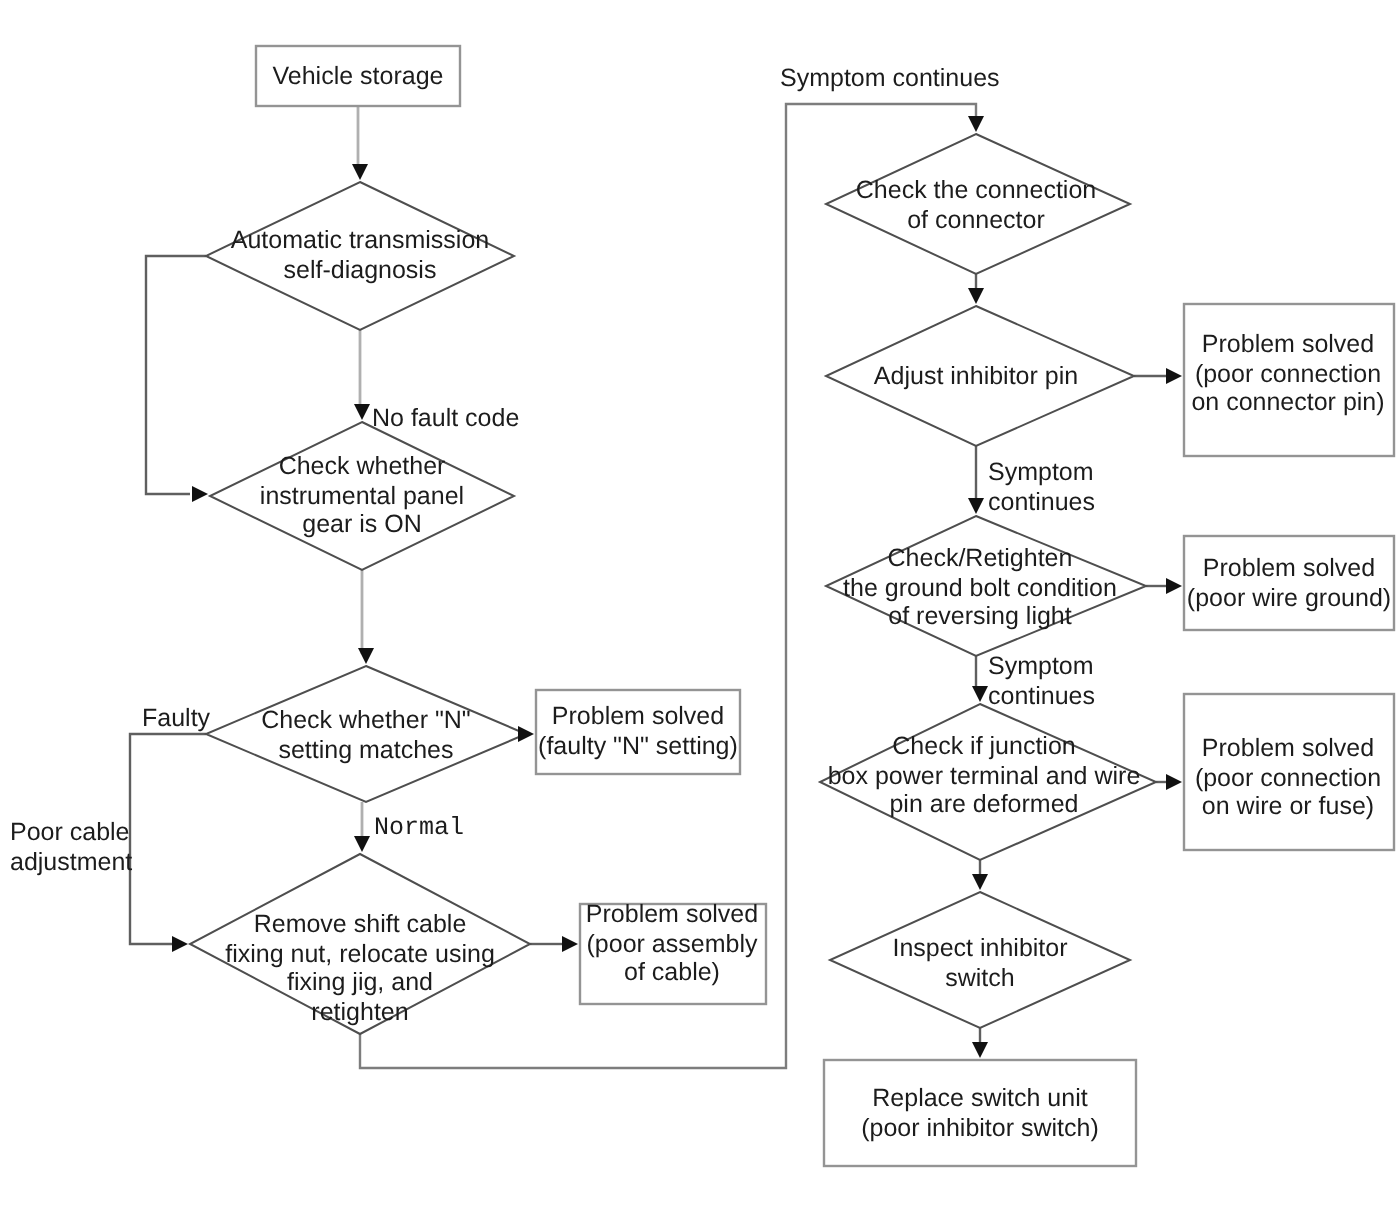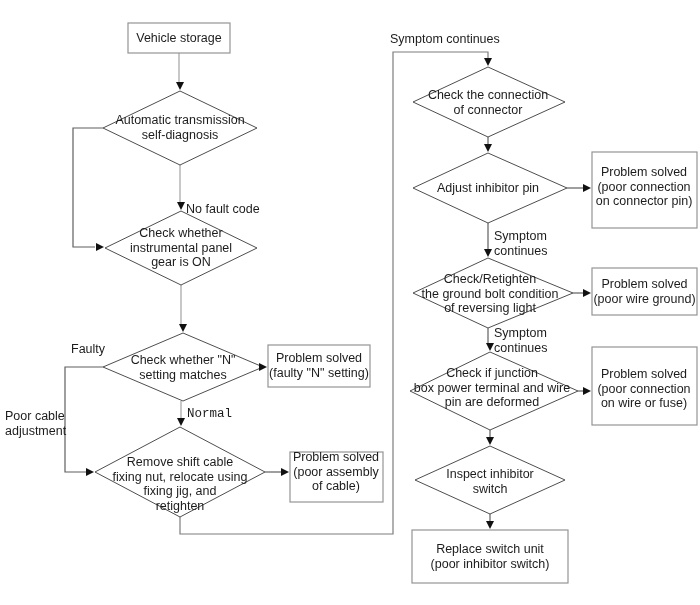--- a/index.html
+++ b/index.html
@@ -129,21 +129,21 @@
 pin are deformed</div>
   <div class="lbl c" style="left:589px;top:367px;width:110px;">Problem solved
 (poor connection
 on wire or fuse)</div>
   <div class="lbl c" style="left:415px;top:467px;width:150px;">Inspect inhibitor
 switch</div>
   <div class="lbl c" style="left:410px;top:542px;width:160px;">Replace switch unit
 (poor inhibitor switch)</div>
 
   <div class="lbl" style="left:186px;top:174px;margin-top:28px;">No fault code</div>
-  <div class="lbl" style="left:71px;top:342px;">Faulty</div>
+  <div class="lbl" style="left:71px;top:352px;">Faulty</div>
   <div class="lbl" style="left:5px;top:409px;width:80px;">Poor cable
 adjustment</div>
   <div class="lbl" style="left:187px;top:407px;font-family:Liberation Mono, monospace;">Normal</div>
   <div class="lbl" style="left:390px;top:32px;">Symptom continues</div>
   <div class="lbl" style="left:494px;top:229px;">Symptom
 continues</div>
   <div class="lbl" style="left:494px;top:326px;">Symptom
 continues</div>
 </div>
 

